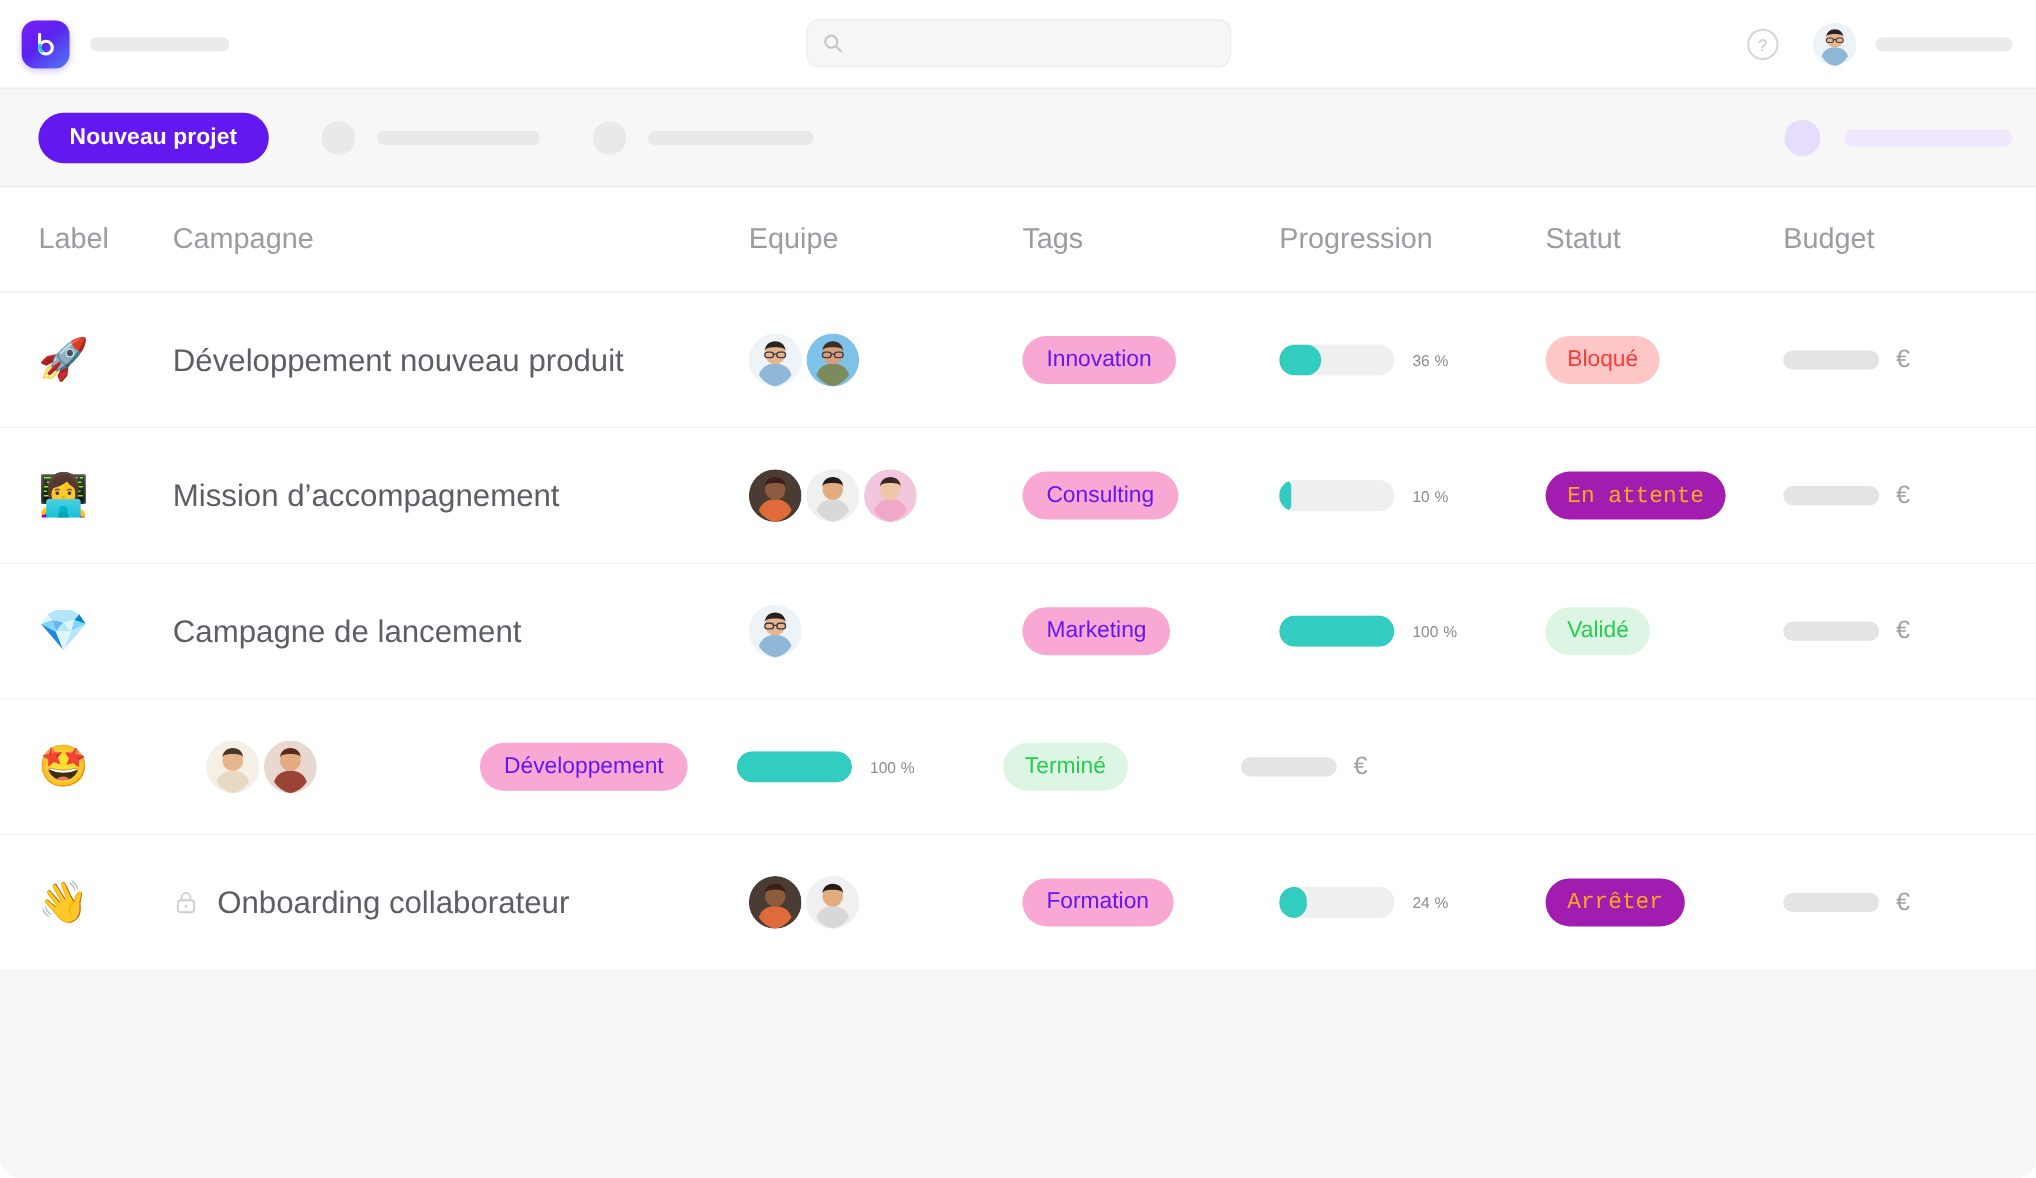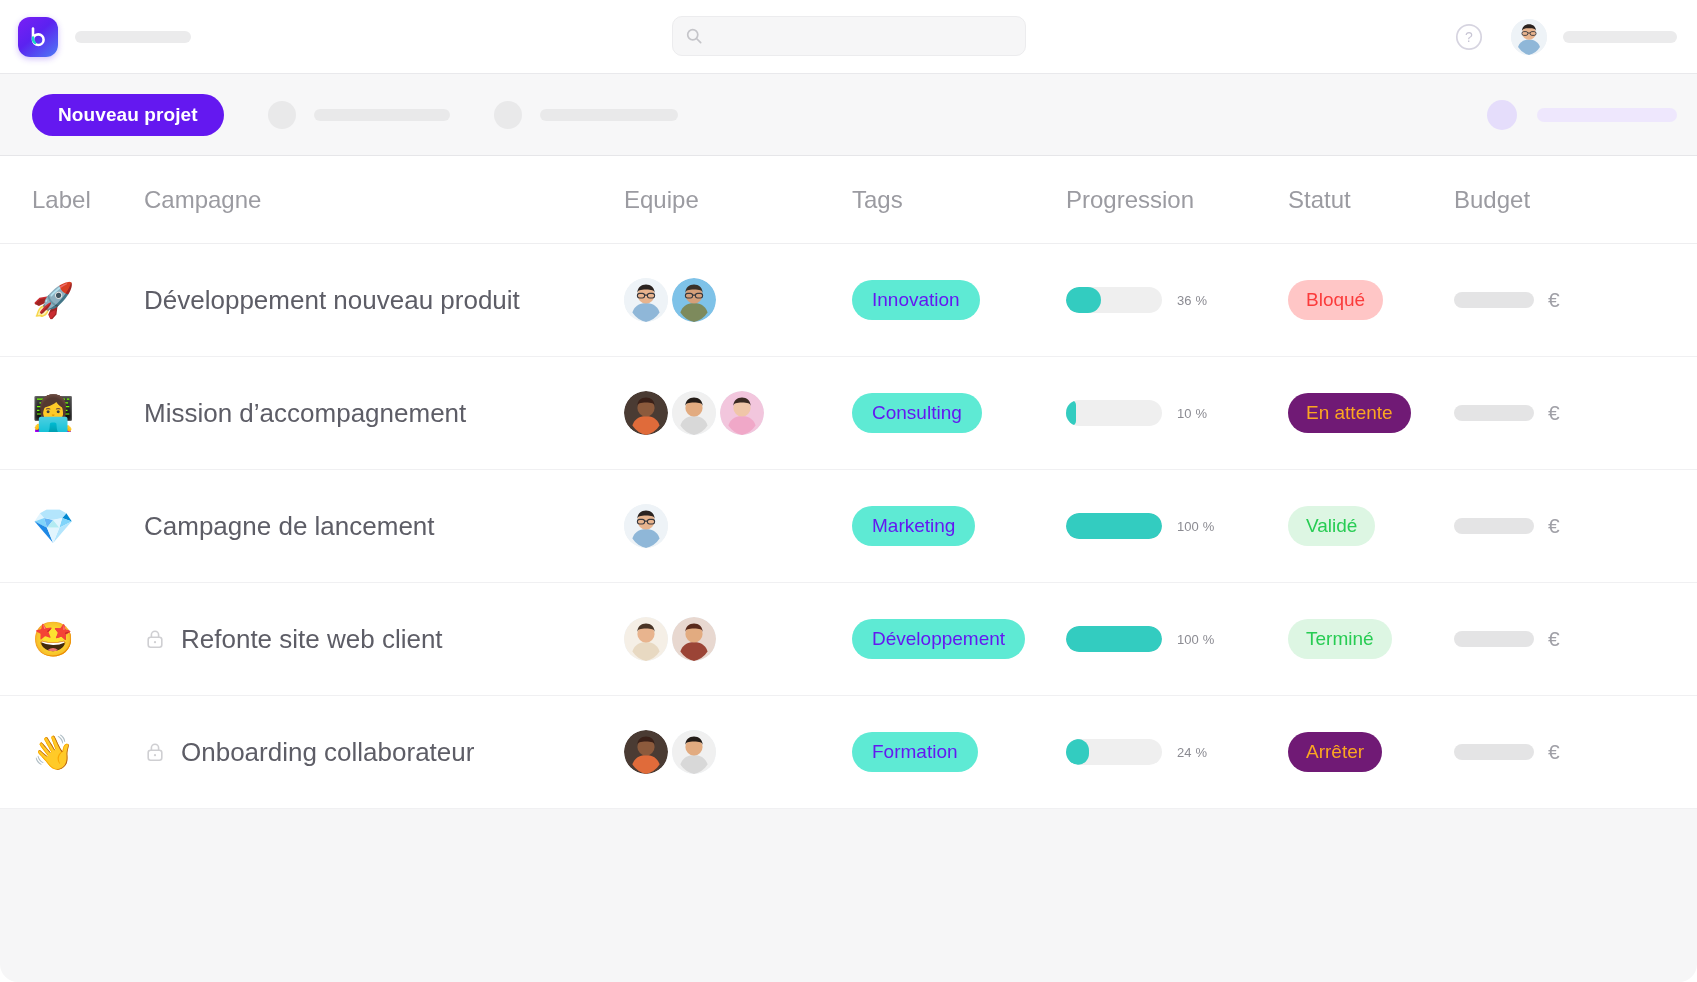--- a/index.html
+++ b/index.html
@@ -106,21 +106,21 @@
     color: #9b9ba1;
     font-size: 24px;
     font-weight: normal;
   }
   .c-label { width: 112px; }
   .c-proj  { width: 452px; }
   .c-team  { width: 228px; margin-left: 28px; }
   .c-tags  { width: 214px; }
   .c-prog  { width: 222px; }
   .c-stat  { width: 166px; }
-  .c-budg  { flex: 1; }
+  .c-budg  { flex: 1; margin-left: 32px; }
 
   .row {
     display: flex; align-items: center;
     height: 113px;
     padding-left: 32px;
     border-bottom: 1px solid #f0f0f2;
     background: #fff;
   }
   .emoji { font-size: 34px; line-height: 1; }
   .projcell { display: flex; align-items: center; }
@@ -132,21 +132,21 @@
     width: 44px; height: 44px; border-radius: 50%;
     overflow: hidden; flex: none;
     margin-right: 4px;
     background: #eef2f6;
   }
   .av svg { display: block; }
 
   .tag {
     display: inline-flex; align-items: center; justify-content: center;
     height: 40px; padding: 0 20px;
-    background: #5eead4; color: #6418f0;
+    background: #f9a8d4; color: #6418f0;
     border-radius: 20px;
     font-size: 19px;
   }
 
   .progwrap { display: flex; align-items: center; }
   .ptrack {
     width: 96px; height: 26px;
     background: #efefef; border-radius: 13px;
     overflow: hidden; flex: none;
   }
@@ -157,21 +157,21 @@
     white-space: nowrap;
   }
   .ppct .u { margin-left: 4px; }
 
   .status {
     display: inline-flex; align-items: center; justify-content: center;
     height: 40px; padding: 3px 18px;
     border-radius: 20px; font-size: 19px;
   }
   .st-red    { background: #ffc6c6; color: #fb3b3b; }
-  .st-orange { background: #701a75; color: #fba621; }
+  .st-orange { background: #a21caf; color: #fba621; font-family: Liberation Mono, monospace; }
   .st-green  { background: #ddf6e3; color: #27cc53; }
 
   .budget { display: flex; align-items: center; }
   .bud-skel { width: 80px; height: 16px; border-radius: 20px; background: #e4e4e5; }
   .bud-eur { margin-left: 14px; font-size: 21px; color: #a0a0a7; }
 
   .footer { height: 100%; background: #f6f6f7; }
 </style>
 </head>
 <body>
@@ -375,28 +375,20 @@
         <div class="c-stat"><span class="status st-green">Validé</span></div>
         <div class="c-budg">
           <div class="budget">
             <div class="bud-skel"></div>
             <span class="bud-eur">€</span>
           </div>
         </div>
       </div>
       <div class="row">
         <div class="c-label"><span class="emoji">🤩</span></div>
-        <div class="c-proj projcell">
-          <svg class="lock-ico" viewBox="0 0 22 22">
-            <rect x="4.2" y="9.2" width="13.6" height="10" rx="2.4" fill="none" stroke="#a8a8ae" stroke-width="1.6"></rect>
-            <path d="M7.4 9.2V6.8a3.6 3.6 0 0 1 7.2 0v2.4" fill="none" stroke="#a8a8ae" stroke-width="1.6"></path>
-            <circle cx="11" cy="14.2" r="1.1" fill="#a8a8ae"></circle>
-          </svg>
-          <span class="projname">Refonte site web client</span>
-        </div>
         <div class="c-team">
           <div class="avatars">
             <div class="av">
               <svg viewBox="0 0 44 44" width="44" height="44">
                 <circle cx="22" cy="22" r="22" fill="#f5efe6"></circle>
                 <path d="M22 25c-7.2 0-12.3 4.2-13.6 9.6A22 22 0 0 0 22 44a22 22 0 0 0 13.6-9.4C34.3 29.2 29.2 25 22 25z" fill="#e8d9c2"></path>
                 <circle cx="22" cy="17" r="8.6" fill="#e8b48e"></circle>
                 <path d="M13.2 15.6c0-6.2 4.1-9.2 8.8-9.2s8.8 3 8.8 9.2c0-3.5-3.6-4.2-8.8-4.2s-8.8.7-8.8 4.2z" fill="#4a3526"></path>
               </svg>
             </div>

